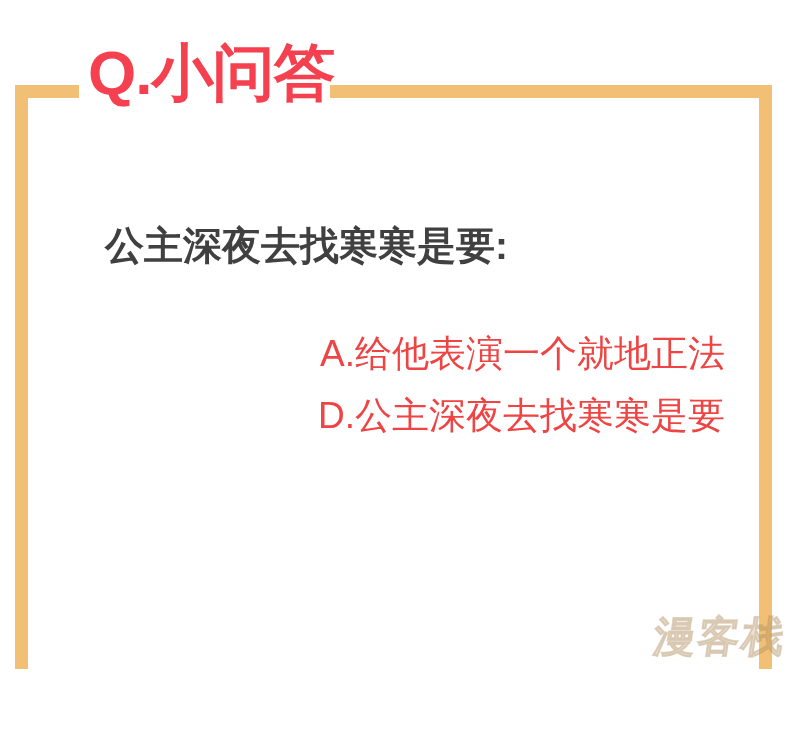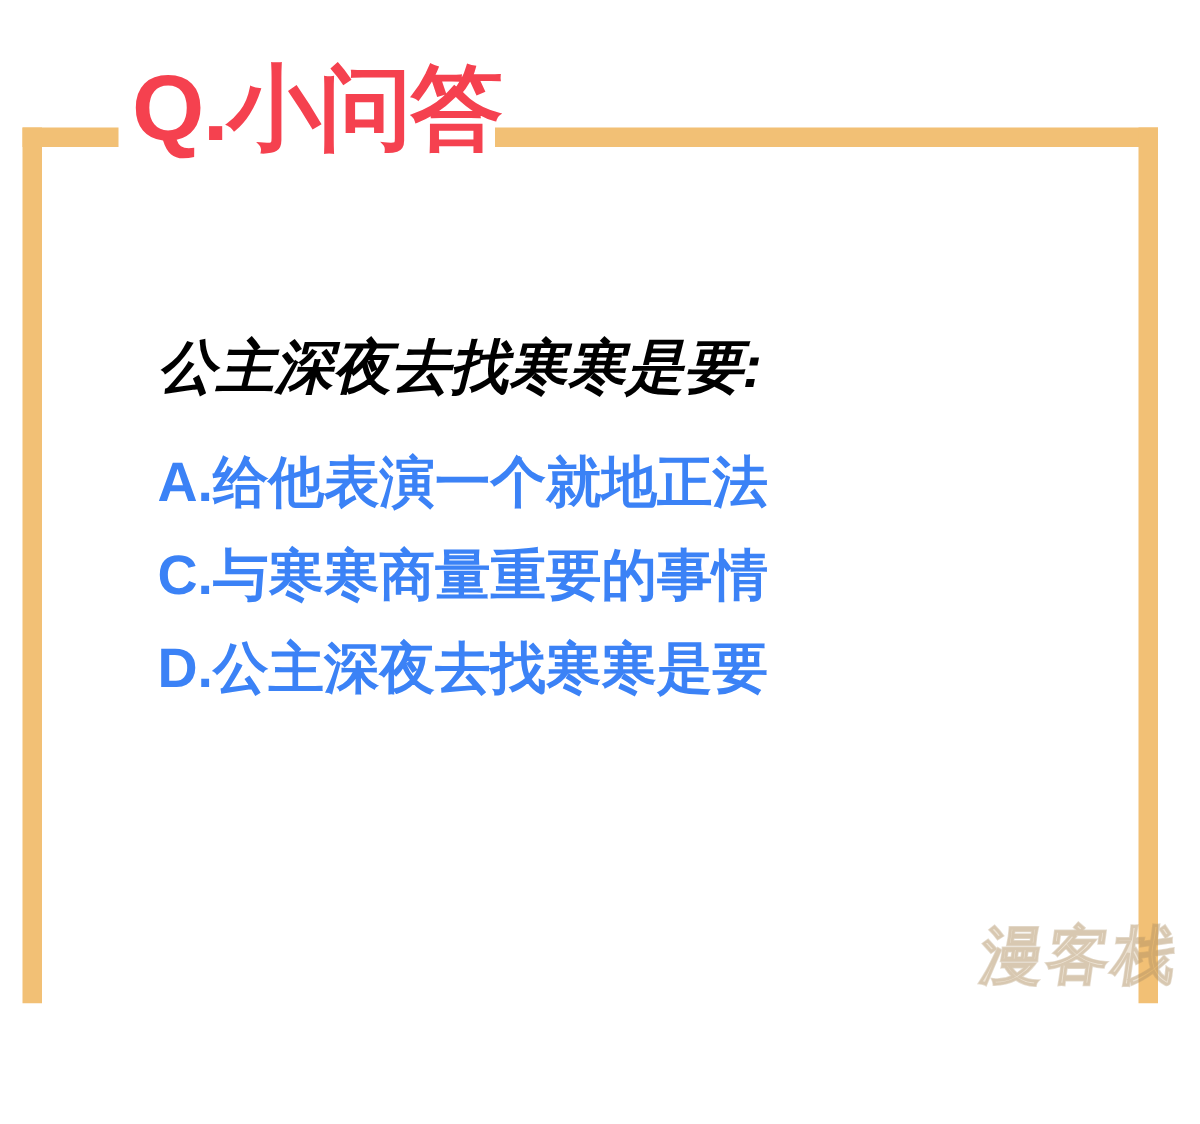--- a/index.html
+++ b/index.html
@@ -44,39 +44,39 @@
   
   .content {
     position: absolute;
     left: 105px;
     top: 222px;
     width: 620px;
   }
   .question {
     font-size: 39px;
     font-weight: bold;
-    color: #000000;
+    color: #404040;
     letter-spacing: 0px;
     line-height: 1.25;
-    margin: 0 0 26px 0;
+    margin: 0 0 58px 0;
     white-space: nowrap;
-    font-style: italic;
   }
   .options {
     list-style: none;
     margin: 0;
     padding: 0;
   }
   .option {
     font-size: 37px;
-    font-weight: bold;
-    color: #3b82f6;
+    font-weight: normal;
+    color: #ef4444;
     line-height: 1.35;
     margin: 0 0 12px 0;
     white-space: nowrap;
+    text-align: right;
   }
   .option .opt-key { letter-spacing: 0px; }
 
   
   .watermark {
     position: absolute;
     right: 14px;
     bottom: 4px;
     font-size: 42px;
     font-weight: bold;
@@ -105,23 +105,20 @@
 
   <div class="content">
 
     <p class="question">公主深夜去找寒寒是要:</p>
 
     <ul class="options">
       <li class="option">
         <span class="opt-key">A.</span><span class="opt-text">给他表演一个就地正法</span>
       </li>
       <li class="option">
-        <span class="opt-key">C.</span><span class="opt-text">与寒寒商量重要的事情</span>
-      </li>
-      <li class="option">
         <span class="opt-key">D.</span><span class="opt-text">公主深夜去找寒寒是要</span>
       </li>
     </ul>
 
   </div>
 
   <div class="watermark">漫客栈</div>
 
 </div>
 

